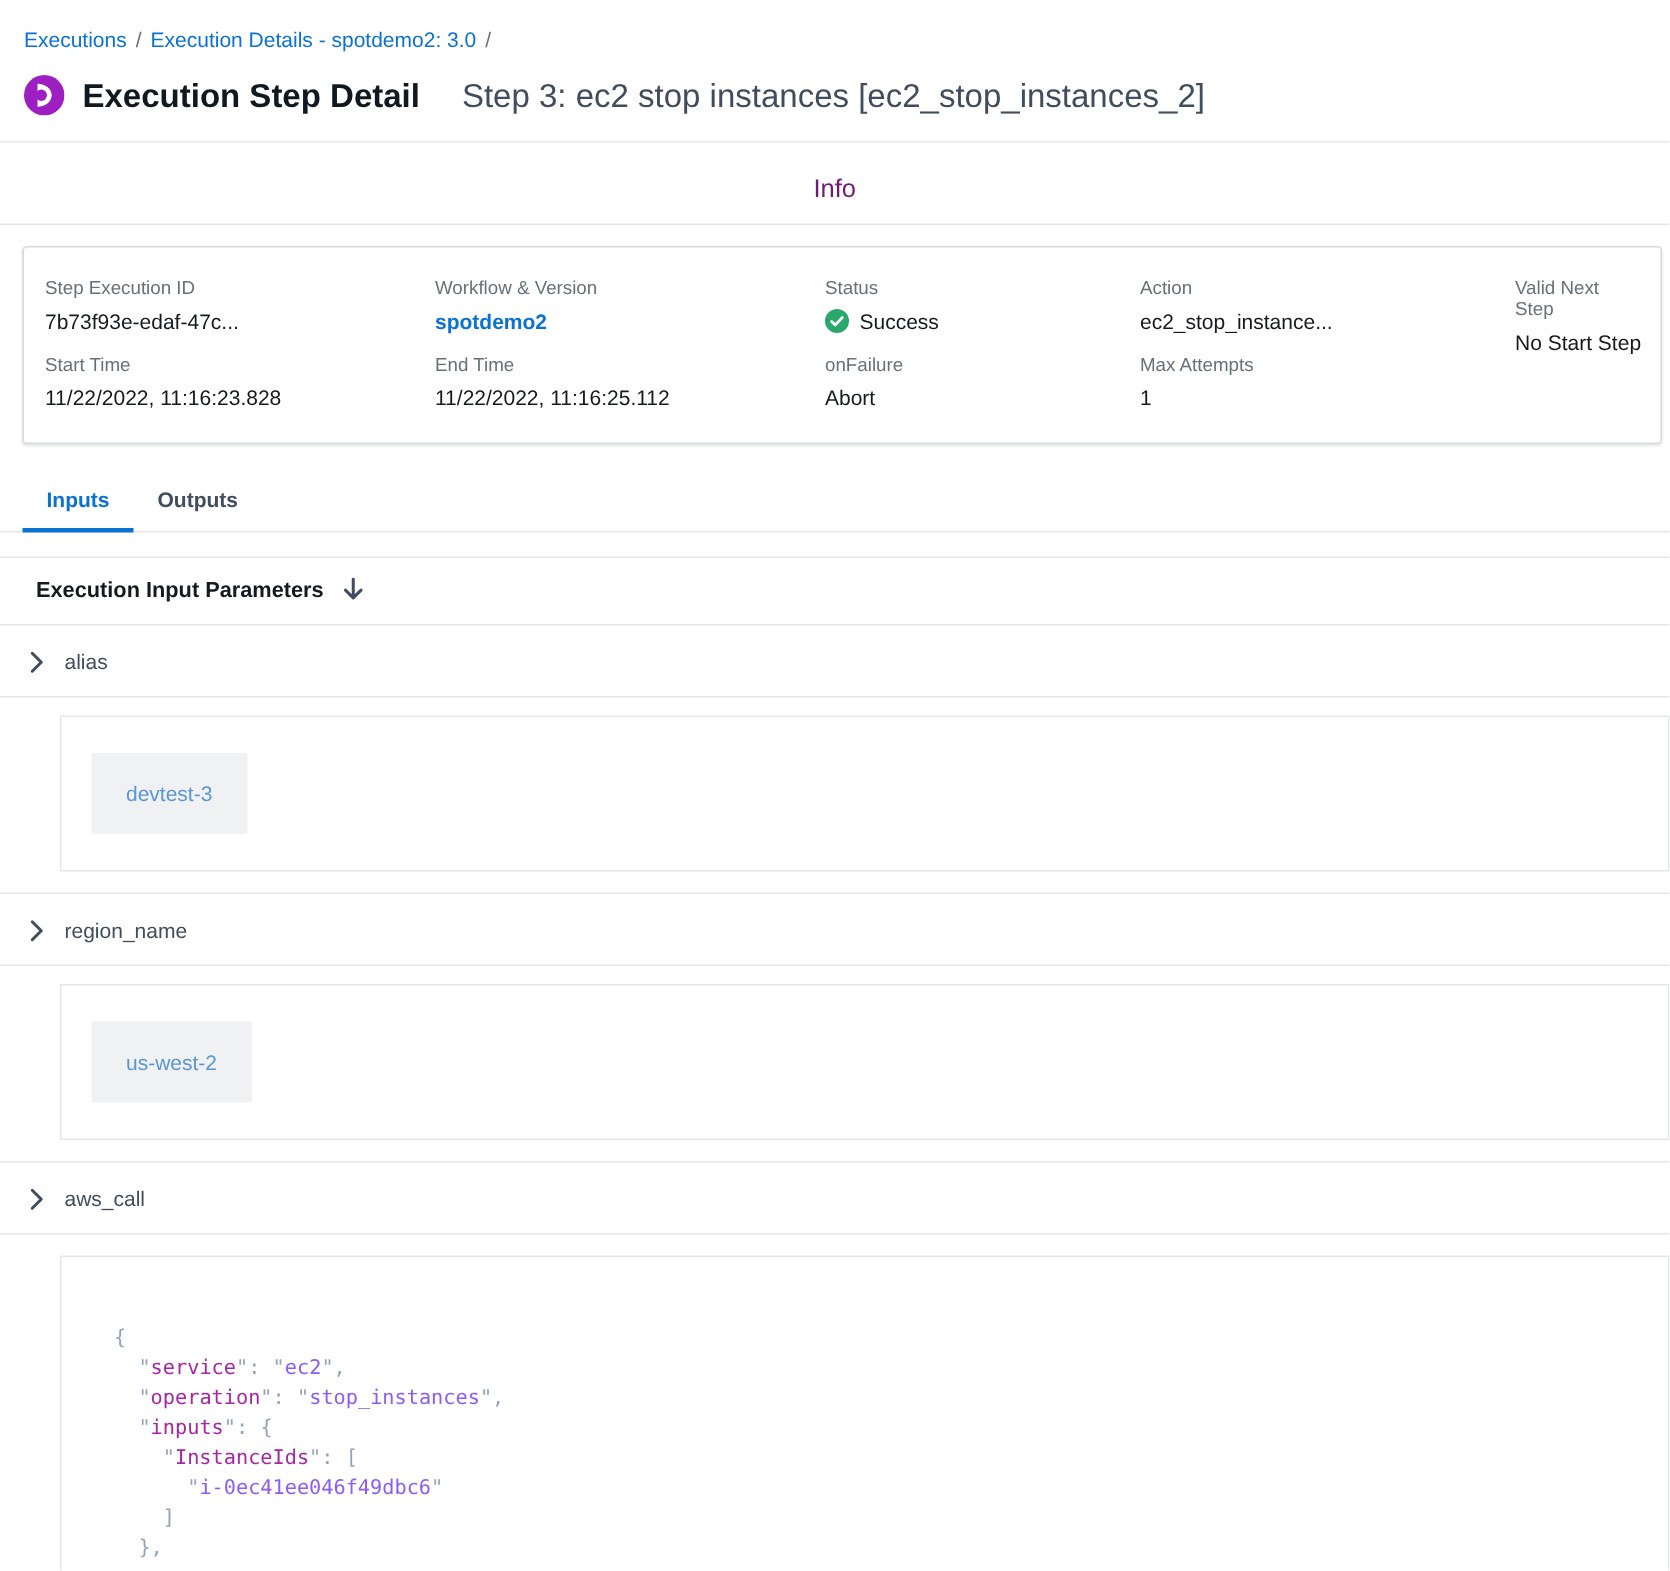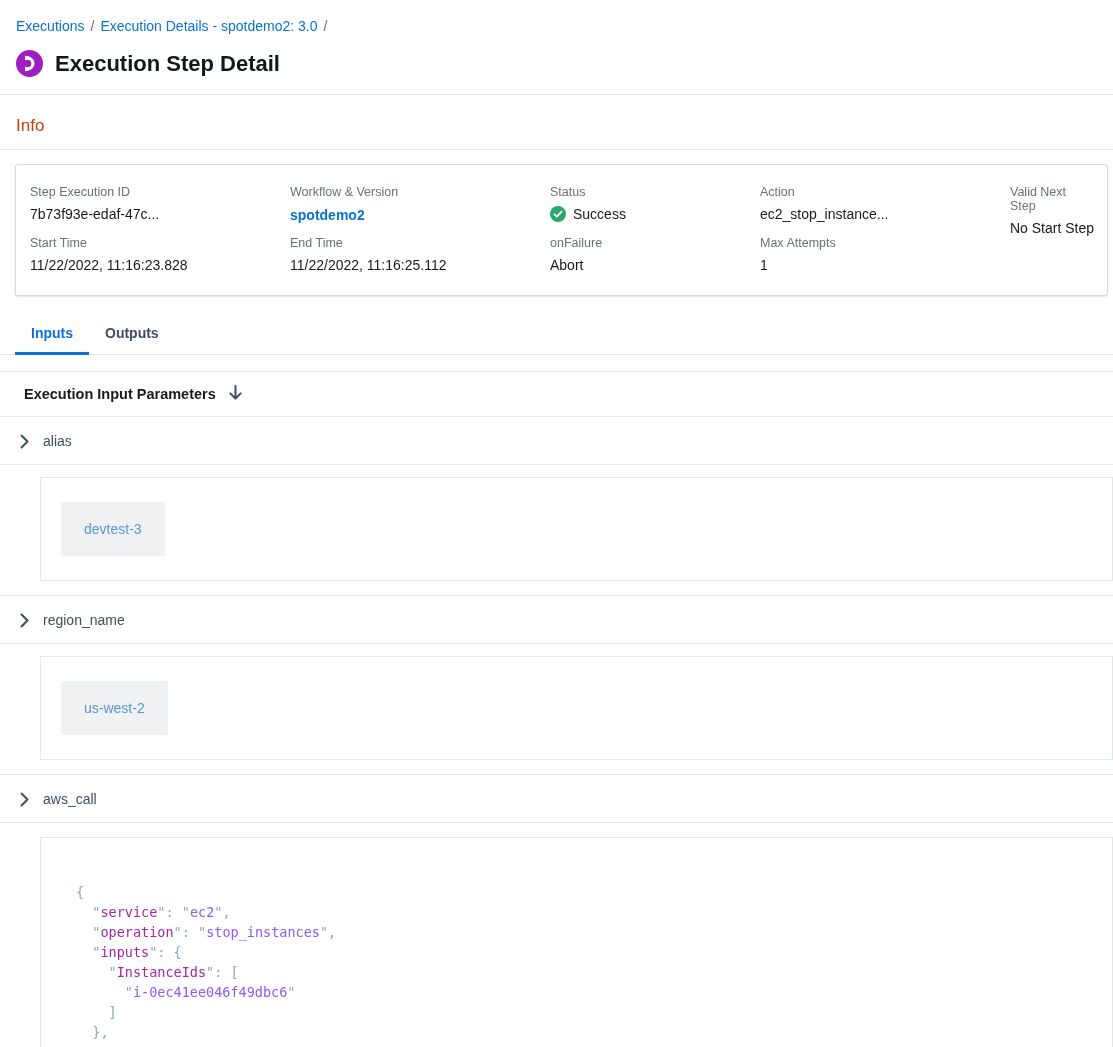--- a/index.html
+++ b/index.html
@@ -21,21 +21,21 @@
   .header { display: flex; align-items: center; gap: 12px; padding: 16px 16px 0 16px; }
   .logo { width: 27px; height: 27px; display: inline-flex; flex: 0 0 auto; }
   .header h1 { font-size: 22px; font-weight: 400; display: flex; align-items: baseline; gap: 28px; }
   .header .t { font-weight: 700; color: #101820; }
   .header .st { font-weight: 400; color: #414d5c; }
 
   .divider { border: none; border-top: 1px solid #e4e7ea; height: 0; }
   .div-1 { margin-top: 17px; }
 
   
-  .info-heading { font-size: 17px; font-weight: 400; color: #c2410c; padding: 21px 16px 0 16px; }
+  .info-heading { font-size: 17px; font-weight: 400; color: #701a75; padding: 21px 16px 0 16px; text-align: center; }
   .div-2 { margin-top: 13px; }
 
   
   .card {
     margin: 14px 5px 0 15px;
     border: 1px solid #d5dbdb; border-radius: 3px;
     box-shadow: 0 1px 2px rgba(0,28,36,.12);
     padding: 20px 18px 22px 14px;
     background: #fff;
   }
@@ -124,20 +124,21 @@
 <header class="header">
   <span class="logo">
     <svg viewBox="0 0 24 24" width="27" height="27">
       <circle cx="12" cy="12" r="12" fill="#9d1fc1"></circle>
       <path d="M8 5.2c4.6 0 8.4 3 8.4 6.8s-3.8 6.8-8.4 6.8V5.2z" fill="#ffffff"></path>
       <circle cx="10.2" cy="12" r="3.4" fill="#9d1fc1"></circle>
     </svg>
   </span>
   <h1>
     <span class="t">Execution Step Detail</span>
+    <span class="st">Step 3: ec2 stop instances [ec2_stop_instances_2]</span>
   </h1>
 </header>
 
 <hr class="divider div-1">
 
 <h2 class="info-heading">Info</h2>
 <hr class="divider div-2">
 
 <section class="card">
   <div class="grid">

